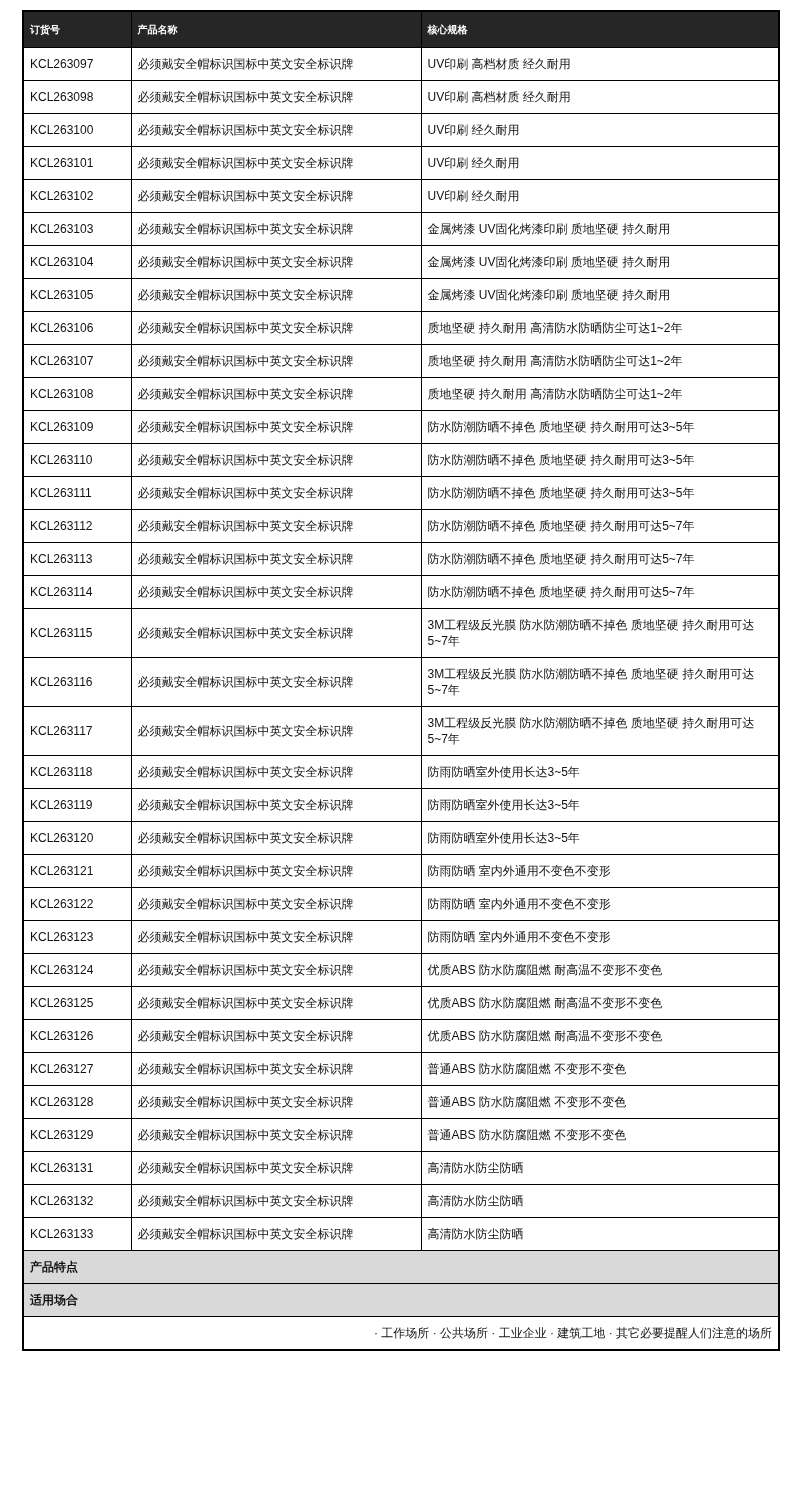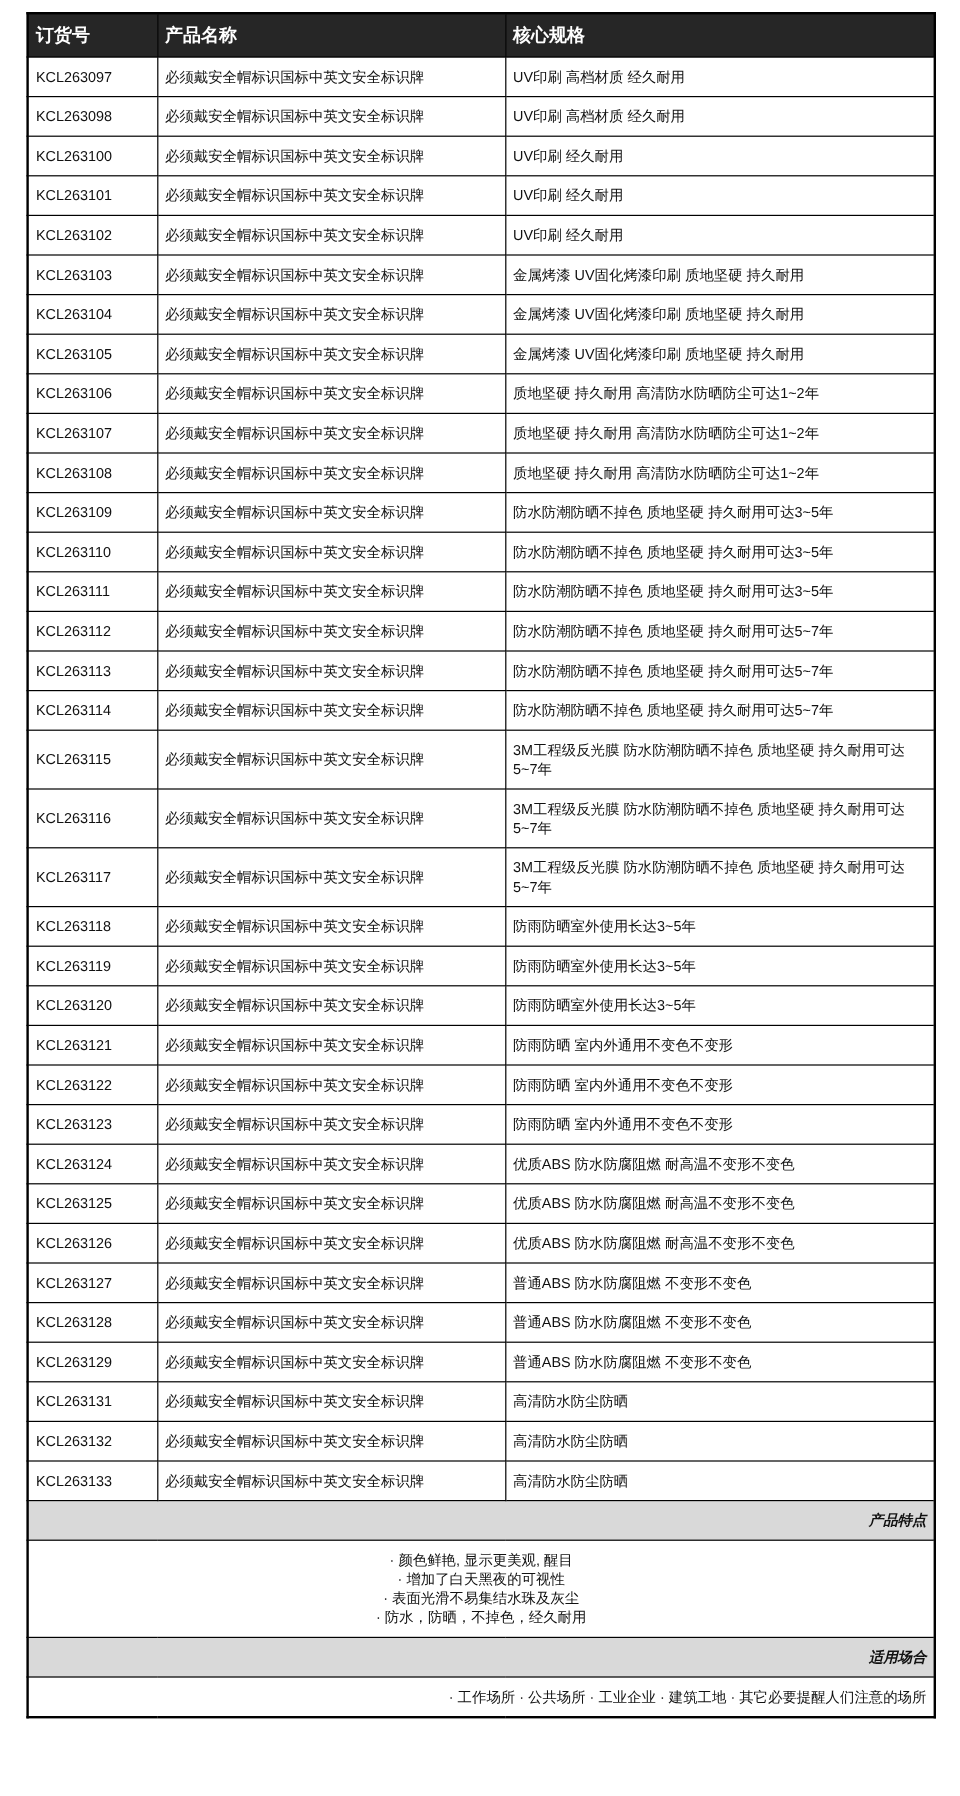--- a/index.html
+++ b/index.html
@@ -21,43 +21,42 @@
     width: 756px;
     border-collapse: collapse;
     border: 2px solid var(--border-color, #000);
     table-layout: fixed;
   }
   table.spec-table th {
     background: var(--header-bg, #262626);
     color: var(--header-text, #fff);
     font-weight: bold;
     text-align: left;
-    font-size: 15px;
+    font-size: 10px;
     line-height: 15px;
     padding: 10px 6px;
     border: 1px solid var(--border-color, #000);
   }
   table.spec-table td {
     border: 1px solid var(--border-color, #000);
     font-size: 12px;
     line-height: 16px;
     padding: 8px 6px;
     vertical-align: middle;
     color: #111111;
     background: #ffffff;
     word-break: break-word;
   }
   td.section-header {
     background: var(--section-bg, #d9d9d9) !important;
-    text-align: right;
+    text-align: left;
     font-weight: bold;
     font-size: 12.5px;
     padding: 8px 6px;
     color: #1a1a1a;
-    font-style: italic;
   }
   td.section-body {
     text-align: center;
     padding: 5px 6px;
     line-height: 17px;
     font-size: 12px;
   }
   td.occasions-cell {
     text-align: right;
     padding: 12px 6px;
@@ -256,28 +255,20 @@
           <td>KCL263133</td>
           <td>必须戴安全帽标识国标中英文安全标识牌</td>
           <td>高清防水防尘防晒</td>
         </tr>
       </tbody>
     <tbody>
       <tr>
         <td colspan="3" class="section-header">产品特点</td>
       </tr>
       <tr>
-        <td colspan="3" class="section-body" id="features">
-            <div>· 颜色鲜艳, 显示更美观, 醒目</div>
-            <div>· 增加了白天黑夜的可视性</div>
-            <div>· 表面光滑不易集结水珠及灰尘</div>
-            <div>· 防水，防晒，不掉色，经久耐用</div>
-          </td>
-      </tr>
-      <tr>
         <td colspan="3" class="section-header">适用场合</td>
       </tr>
       <tr>
         <td colspan="3" class="occasions-cell">· 工作场所 · 公共场所 · 工业企业 · 建筑工地 · 其它必要提醒人们注意的场所</td>
       </tr>
     </tbody>
   </table>
 </div>
 
 </body></html>

